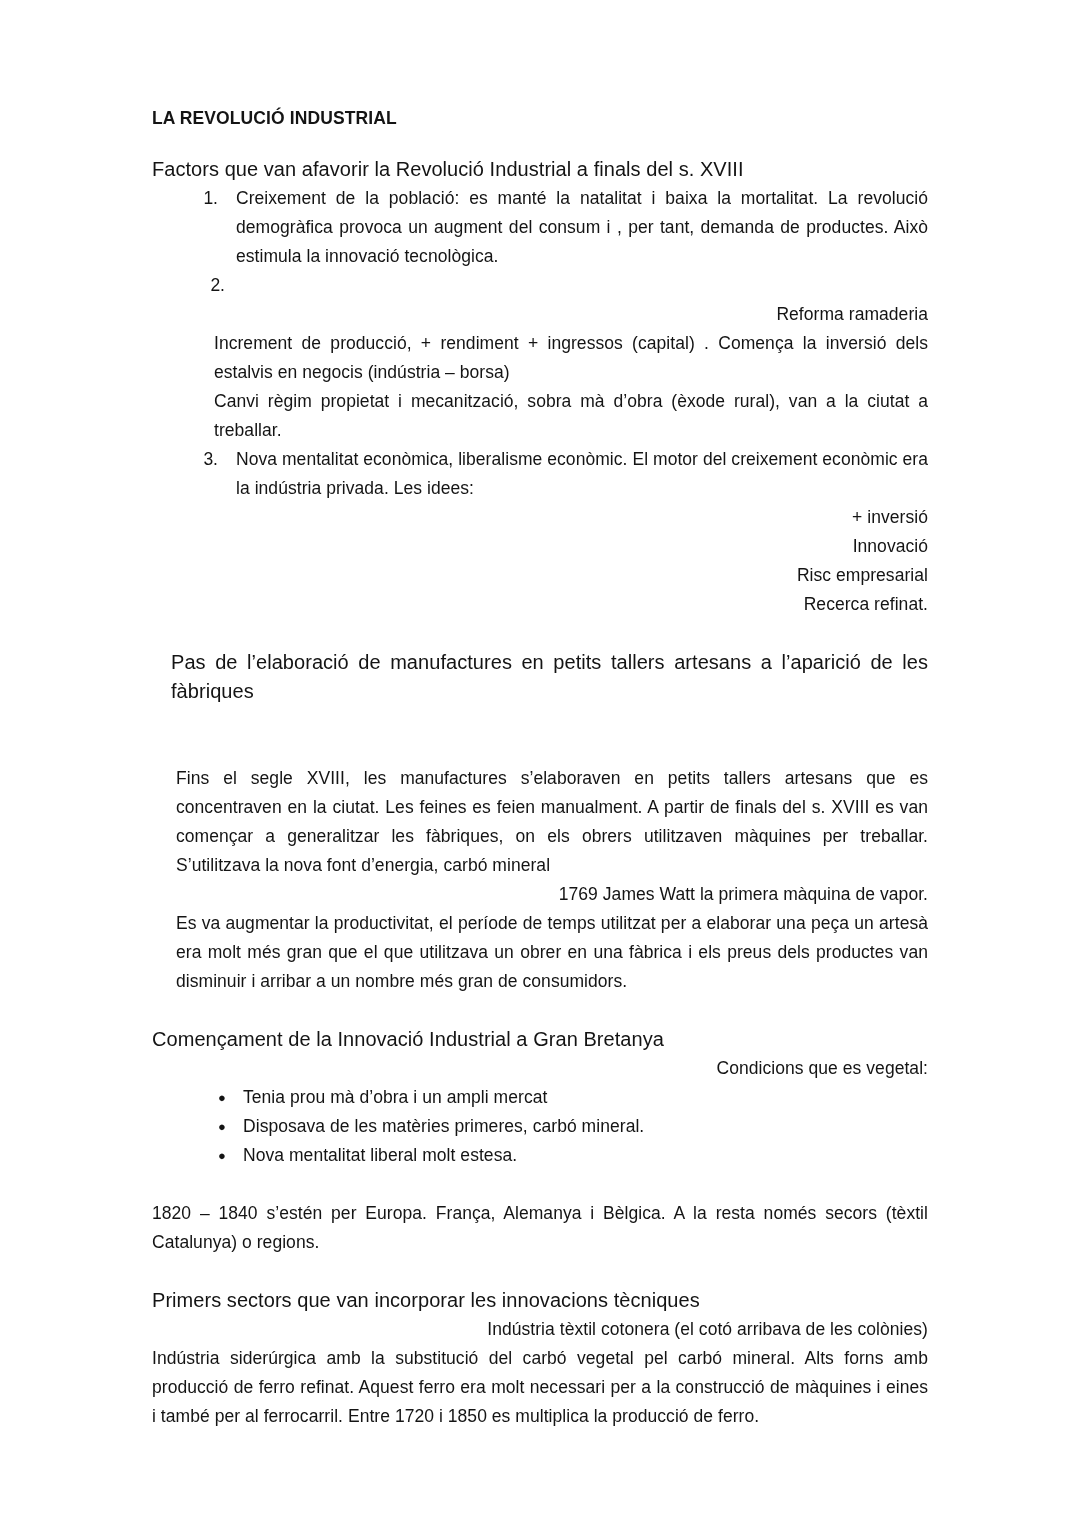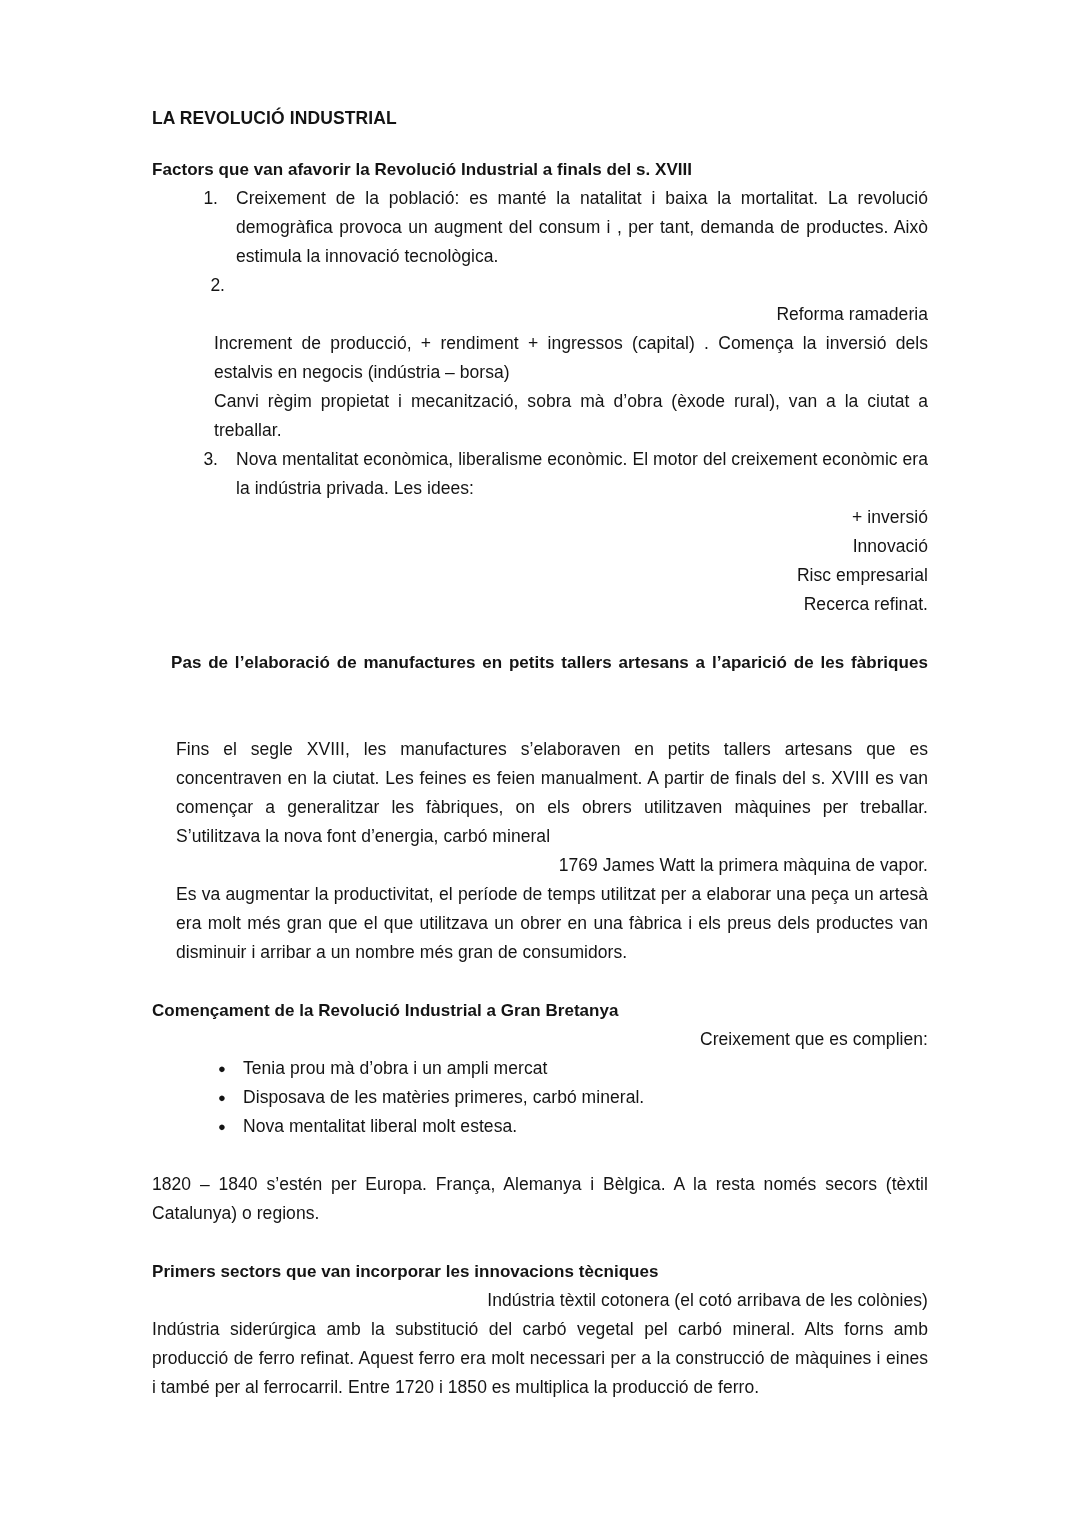--- a/index.html
+++ b/index.html
@@ -29,22 +29,22 @@
   .doc-title {
     text-align: left;
     font-weight: bold;
     font-size: 17.5px;
     line-height: 29px;
     margin-top: 104px;
     letter-spacing: 0.1px;
   }
 
   .heading {
-    font-weight: bold;
-    font-size: 17px;
+    font-weight: normal;
+    font-size: 20px;
     line-height: 29px;
     text-align: justify;
     letter-spacing: 0.05px;
   }
   .heading.just-both {
     text-align: justify;
     margin-left: 19px;
   }
   .heading.just-both::after {
     content: "";
@@ -157,23 +157,23 @@
     <div class="heading just-both">Pas de l’elaboració de manufactures en petits tallers artesans a l’aparició de les fàbriques</div>
 
     <div class="gap-lg"></div>
 
     <div class="para ind-24">Fins el segle XVIII, les manufactures s’elaboraven en petits tallers artesans que es concentraven en la ciutat.  Les feines es feien manualment. A partir de finals del s. XVIII es van començar a generalitzar les fàbriques, on els obrers utilitzaven màquines per treballar. S’utilitzava la nova font d’energia, carbó mineral</div>
     <div class="para nojust ind-24">1769 James Watt la primera màquina de vapor.</div>
     <div class="para ind-24">Es va augmentar la productivitat, el període de temps utilitzat per a elaborar una peça un artesà era molt més gran que el que utilitzava un obrer en una fàbrica i els preus dels productes van disminuir i arribar a un nombre més gran de consumidors.</div>
 
     <div class="gap-lg"></div>
 
-    <div class="heading">Començament de la Revolució Industrial a Gran Bretanya</div>
-
-    <div class="para nojust ind-24">Creixement que es complien:</div>
+    <div class="heading">Començament de la Innovació Industrial a Gran Bretanya</div>
+
+    <div class="para nojust ind-24">Condicions que es vegetal:</div>
 
     <ul class="blist">
       <li>
         <span class="bullet">●</span>
         <span class="btext">Tenia prou mà d’obra i un ampli mercat</span>
       </li>
       <li>
         <span class="bullet">●</span>
         <span class="btext">Disposava de les matèries primeres, carbó mineral.</span>
       </li>

